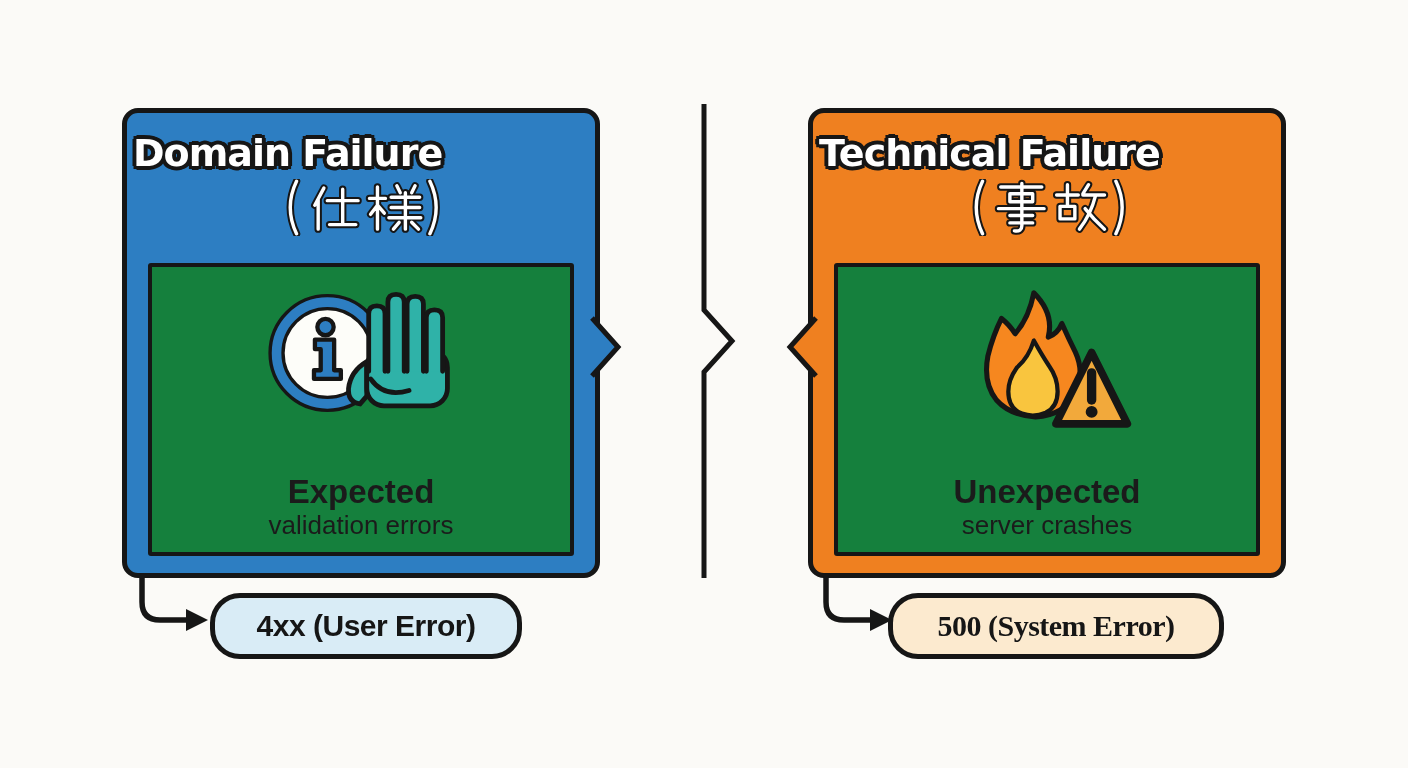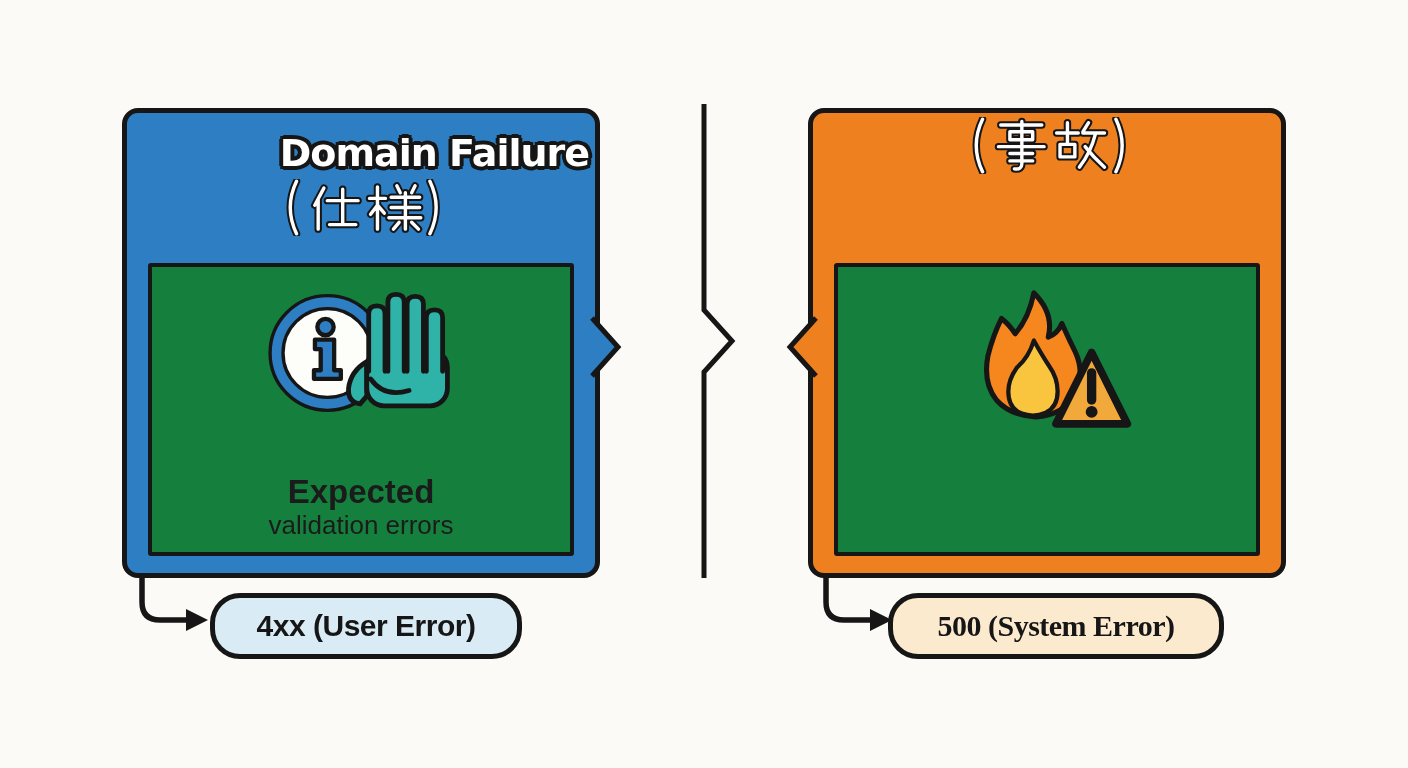--- a/index.html
+++ b/index.html
@@ -5,21 +5,21 @@
   html,body{margin:0;padding:0;}
   body{background:#efefec;font-family:"Liberation Sans",sans-serif;}
   .stage{position:relative;width:1408px;height:768px;background:#fbfaf7;overflow:hidden;}
 
   
   .card{position:absolute;top:108px;width:478px;height:470px;border:5px solid #161616;
         border-radius:16px;box-sizing:border-box;}
   .card-left{left:122px;background:#2d7ec2;}
   .card-right{left:808px;background:#ef8020;}
 
-  .card-title{margin:20px 6px 0;text-align:right;font-family:"DejaVu Sans",sans-serif;
+  .card-title{margin:20px 6px 0;text-align:left;font-family:"DejaVu Sans",sans-serif;
         font-size:38px;font-weight:800;letter-spacing:-1px;line-height:1.1;color:#fff;
         text-shadow:-3px -3px 0 #161616,3px -3px 0 #161616,-3px 3px 0 #161616,3px 3px 0 #161616,
         -4px 0 0 #161616,4px 0 0 #161616,0 -4px 0 #161616,0 4px 0 #161616,
         -3px 0 0 #161616,3px 0 0 #161616,0 3px 0 #161616,0 -3px 0 #161616;}
   .subtitle-wrap{display:block;text-align:center;margin-top:4px;}
   .sr{position:absolute;width:1px;height:1px;overflow:hidden;clip-path:inset(50%);white-space:nowrap;}
 
   .kanji-o{stroke:#161616;stroke-width:13;fill:none;stroke-linecap:round;stroke-linejoin:round;}
   .kanji-w{stroke:#ffffff;stroke-width:6;fill:none;stroke-linecap:round;stroke-linejoin:round;}
 
@@ -113,20 +113,21 @@
     <svg class="pointer pointer-right" width="30" height="62" viewBox="0 0 30 62">
       <path d="M0,2 L26,31 L0,60" fill="#2d7ec2" stroke="#161616" stroke-width="5" stroke-linejoin="miter"></path>
     </svg>
   </div>
 
   <svg class="divider" width="40" height="474" viewBox="0 0 40 474">
     <path d="M4,0 L4,206 L32,237 L4,268 L4,474" fill="none" stroke="#161616" stroke-width="5"></path>
   </svg>
 
   <div class="card card-right" style="background: rgb(239, 128, 32);">
+    <div class="card-title">Technical Failure</div>
     <div class="subtitle-wrap">
       <span class="sr">（事故）</span>
       <svg viewBox="0 0 300 100" width="171" height="57" aria-hidden="true">
         <g transform="translate(6,0)">
             <use href="#g-paren-l" class="kanji-o"></use>
             <use href="#g-paren-l" class="kanji-w"></use>
           </g>
         <g transform="translate(52,0)">
             <use href="#g-ji" class="kanji-o"></use>
             <use href="#g-ji" class="kanji-w"></use>
@@ -145,20 +146,24 @@
     <div class="panel">
       <svg class="icon" viewBox="0 0 235 180" width="200" height="153">
 
         <path d="M102,14 Q96,44 80,62 Q74,52 64,44 Q54,64 48,88 Q42,120 58,140 Q74,158 104,160 Q138,158 151,132 Q162,108 151,84 Q143,68 135,50 Q130,62 119,66 Q126,38 102,14 Z" fill="#f6871f" stroke="#161616" stroke-width="6" stroke-linejoin="round"></path>
         <path d="M102,70 Q96,90 82,102 Q72,116 72,130 Q72,150 88,156 Q102,161 116,155 Q130,148 130,130 Q130,114 120,100 Q112,88 102,70 Z" fill="#f9c53e" stroke="#161616" stroke-width="5" stroke-linejoin="round"></path>
 
         <path d="M170,84 L212,168 L128,168 Z" fill="#f2a93b" stroke="#161616" stroke-width="9" stroke-linejoin="round"></path>
         <path d="M170,108 L170,140" fill="none" stroke="#161616" stroke-width="11" stroke-linecap="round"></path>
         <circle cx="170" cy="154" r="7" fill="#161616"></circle>
       </svg>
+      <div class="desc">
+        <span class="em">Unexpected</span>
+        <span class="rest">server crashes</span>
+      </div>
     </div>
 
     <svg class="pointer pointer-left" width="30" height="62" viewBox="0 0 30 62">
       <path d="M30,2 L4,31 L30,60" fill="#ef8020" stroke="#161616" stroke-width="5" stroke-linejoin="miter"></path>
     </svg>
   </div>
 
   <svg class="connector conn-left" width="80" height="62" viewBox="0 0 80 62">
     <path d="M6,0 L6,26 Q6,44 24,44 L52,44" fill="none" stroke="#161616" stroke-width="5.5" stroke-linecap="round"></path>
     <polygon points="50,33 72,44 50,55" fill="#161616"></polygon>

